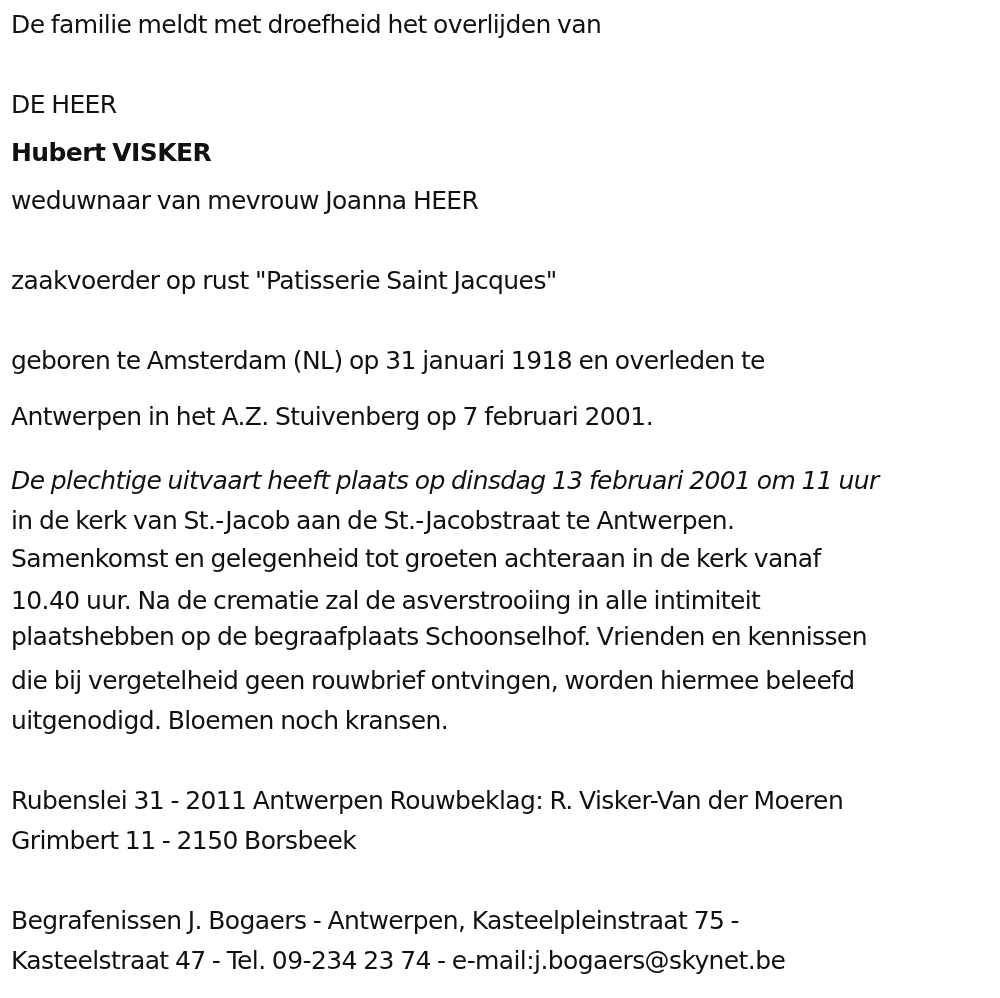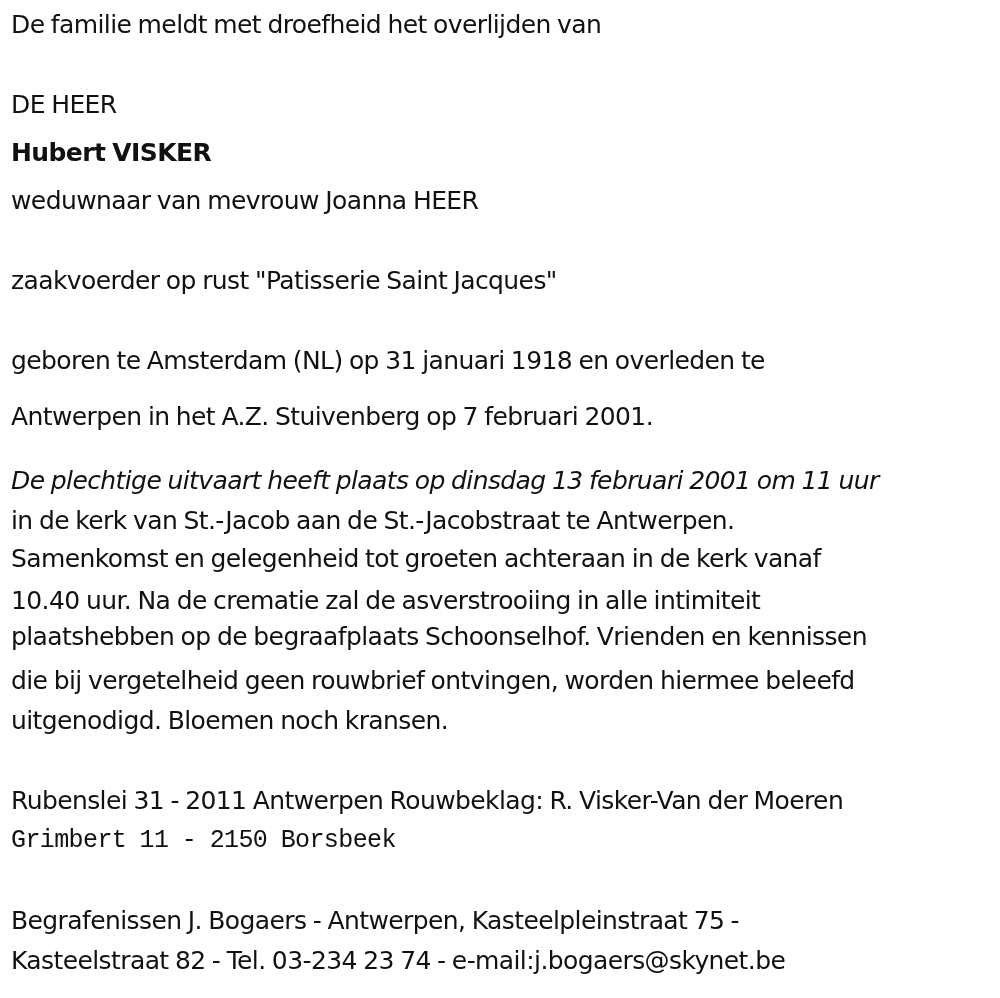--- a/index.html
+++ b/index.html
@@ -47,17 +47,17 @@
 
   <div class="line" style="top:466px;font-style:italic;">De plechtige uitvaart heeft plaats op dinsdag 13 februari 2001 om 11 uur</div>
   <div class="line" style="top:506px;">in de kerk van St.-Jacob aan de St.-Jacobstraat te Antwerpen.</div>
   <div class="line" style="top:544px;">Samenkomst en gelegenheid tot groeten achteraan in de kerk vanaf</div>
   <div class="line" style="top:586px;">10.40 uur. Na de crematie zal de asverstrooiing in alle intimiteit</div>
   <div class="line" style="top:622px;text-align:right;">plaatshebben op de begraafplaats Schoonselhof. Vrienden en kennissen</div>
   <div class="line" style="top:666px;">die bij vergetelheid geen rouwbrief ontvingen, worden hiermee beleefd</div>
   <div class="line" style="top:706px;">uitgenodigd. Bloemen noch kransen.</div>
 
   <div class="line" style="top:786px;">Rubenslei 31 - 2011 Antwerpen Rouwbeklag: R. Visker-Van der Moeren</div>
-  <div class="line" style="top:826px;font-family:Liberation Mono, monospace;">Grimbert 11 - 2150 Borsbeek</div>
+  <div class="line" style="top:826px;">Grimbert 11 - 2150 Borsbeek</div>
 
   <div class="line" style="top:906px;">Begrafenissen J. Bogaers - Antwerpen, Kasteelpleinstraat 75 -</div>
-  <div class="line" style="top:946px;">Kasteelstraat 82 - Tel. 03-234 23 74 - e-mail:j.bogaers@skynet.be</div>
+  <div class="line" style="top:946px;">Kasteelstraat 47 - Tel. 09-234 23 74 - e-mail:j.bogaers@skynet.be</div>
 </div>
 
 </body></html>

